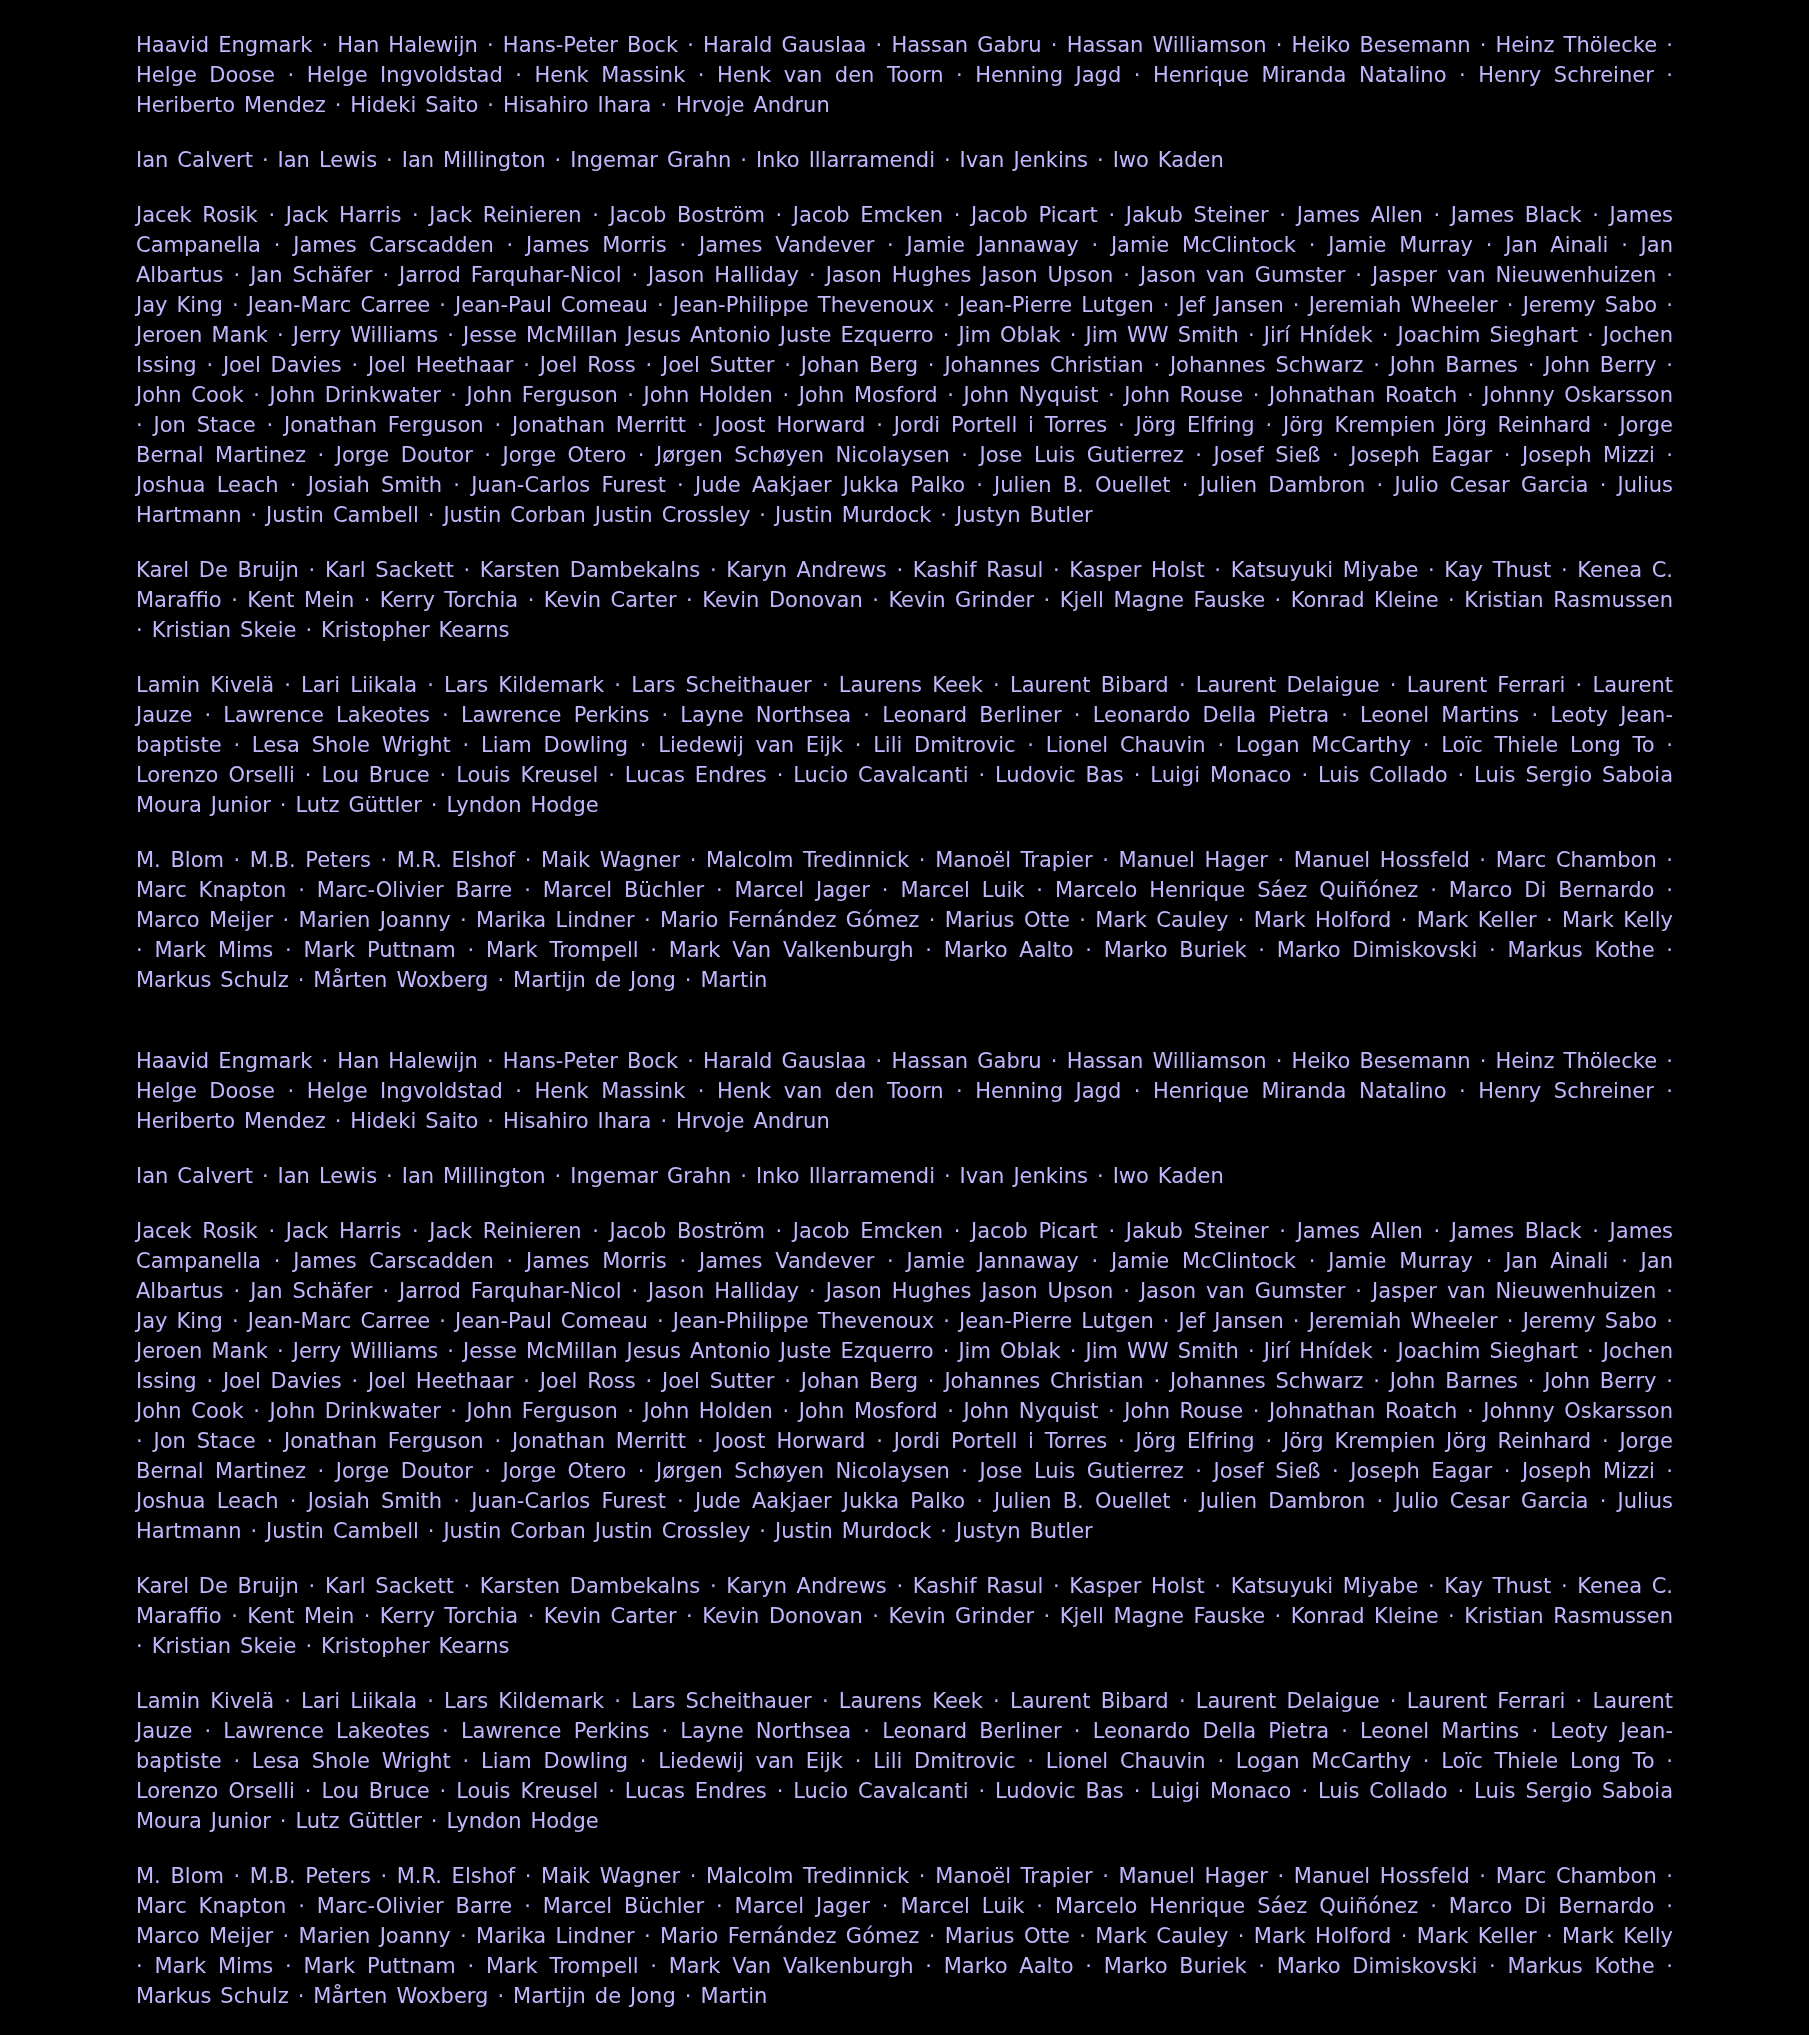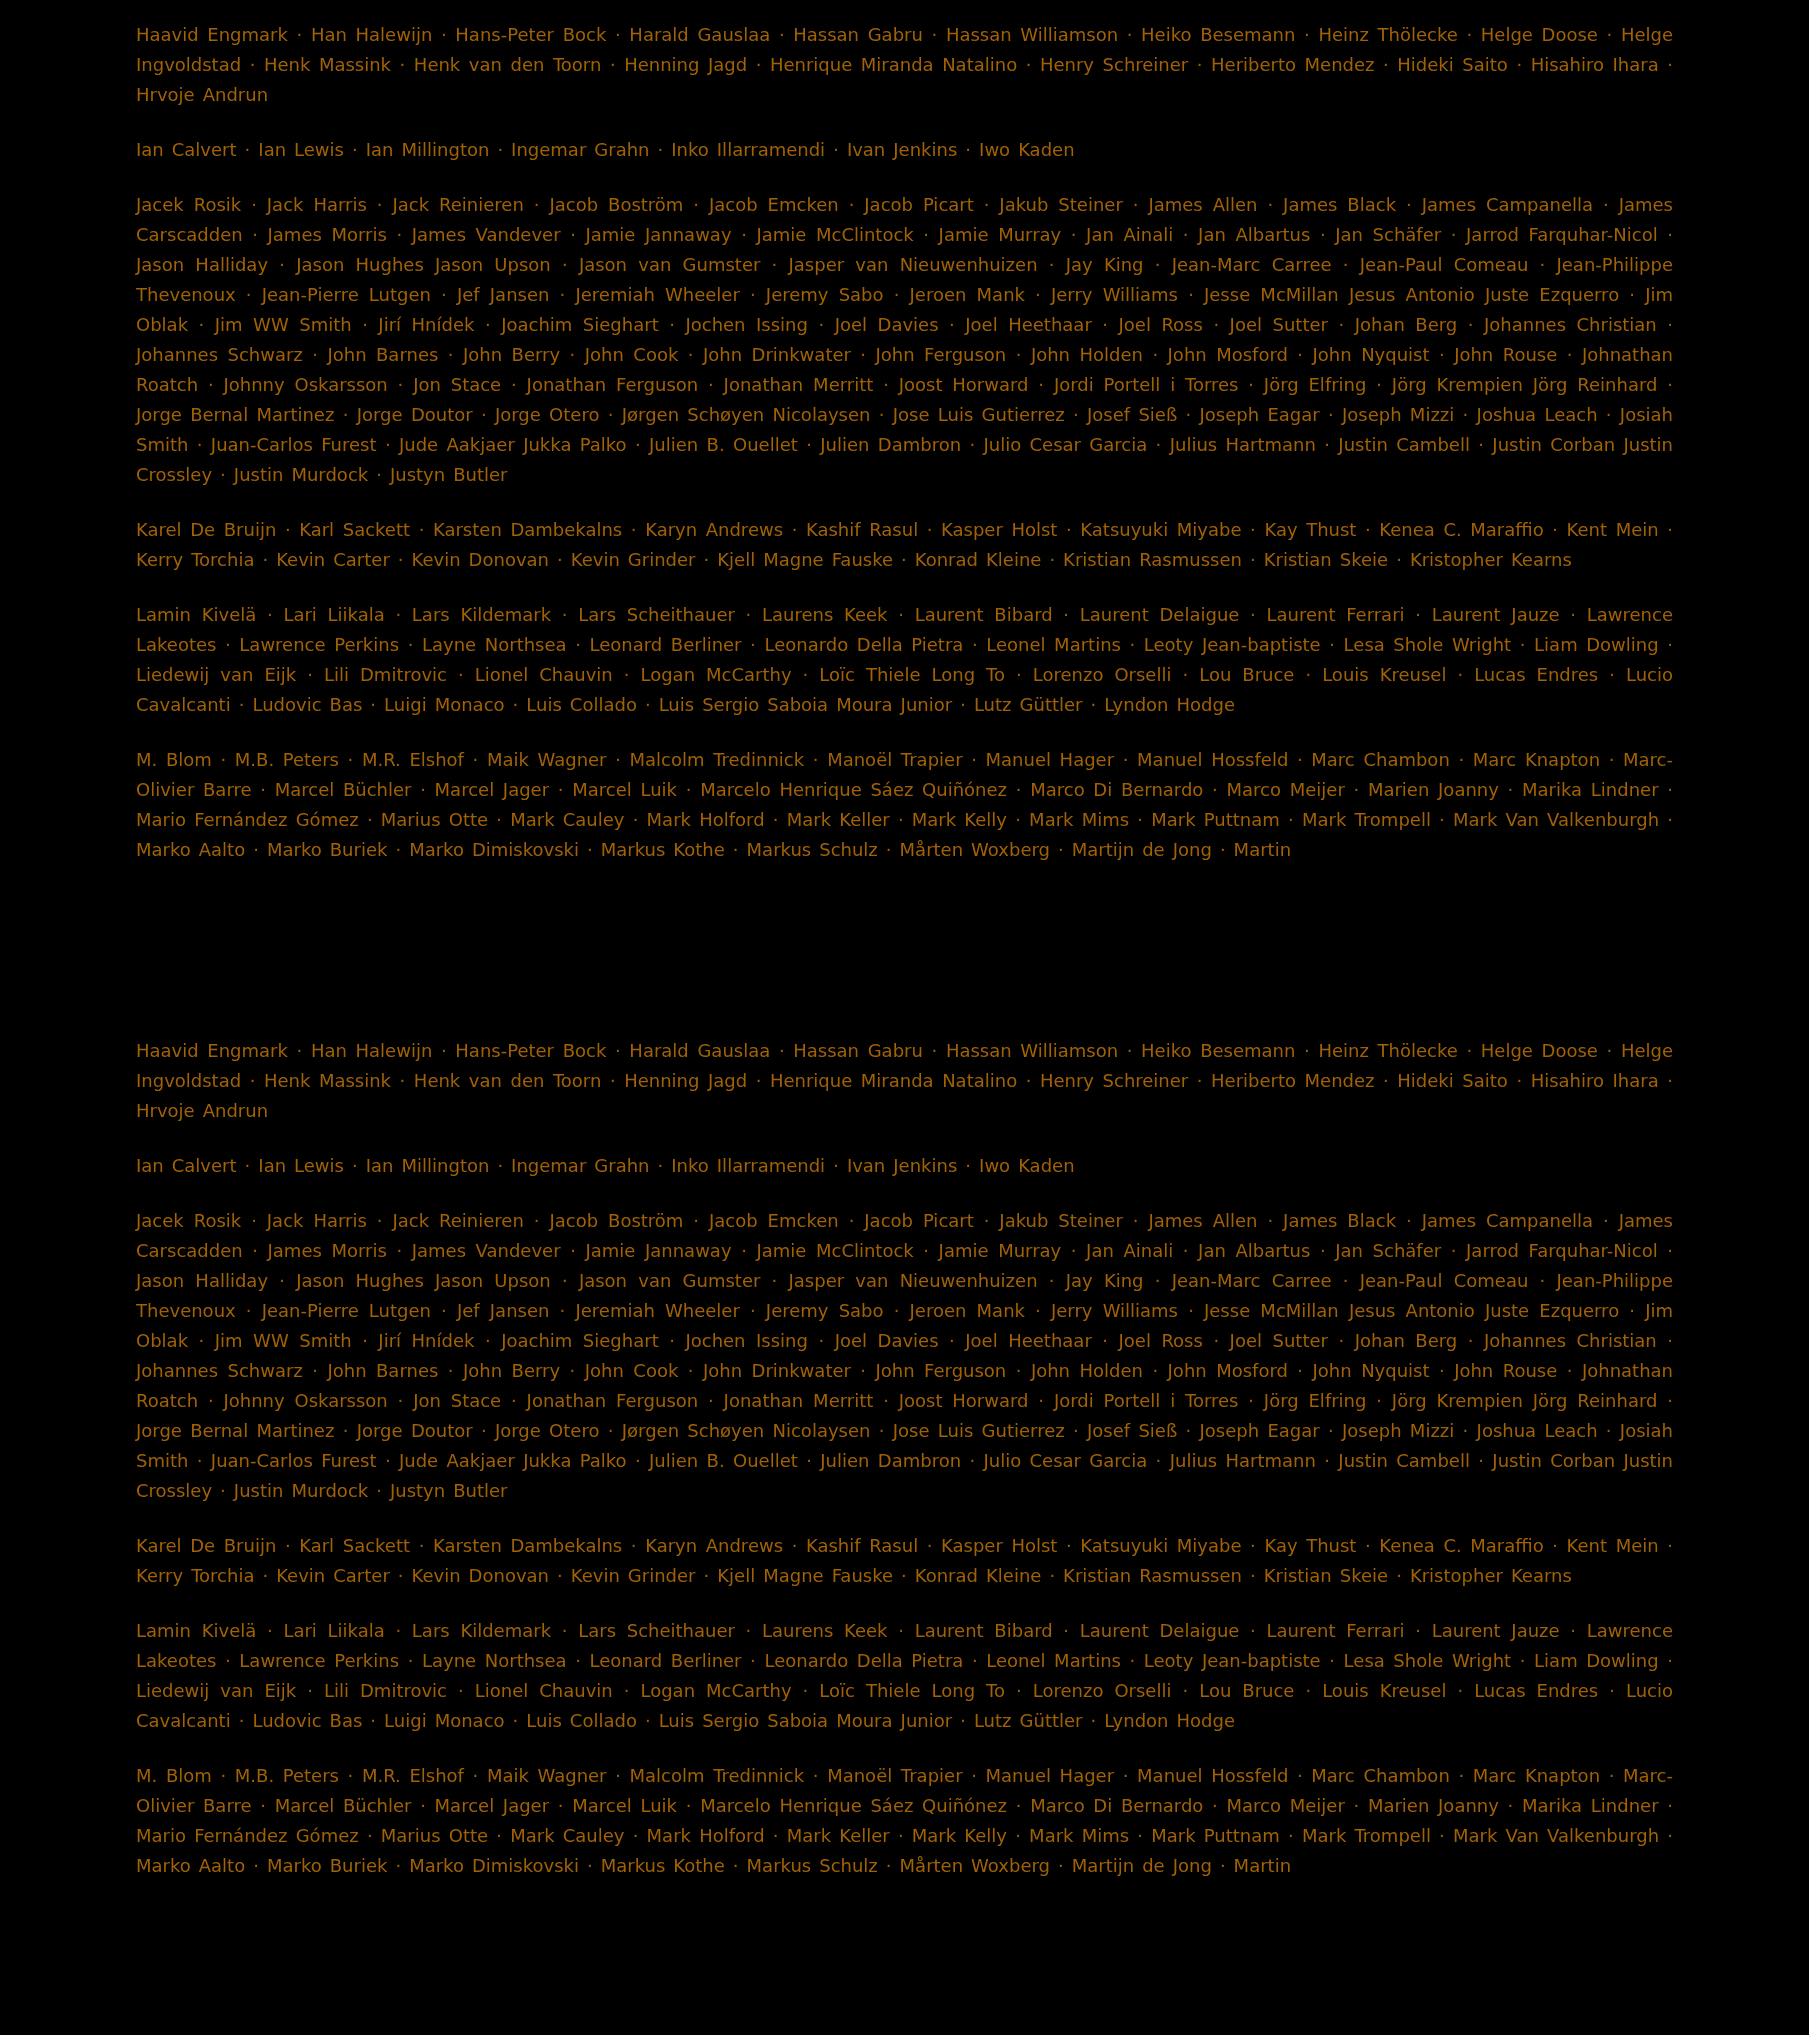--- a/index.html
+++ b/index.html
@@ -18,23 +18,23 @@
     height: 2035px;
     overflow: hidden;
   }
   .credits-copy {
     box-sizing: border-box;
     height: 1016px;
     padding: 20px 136px 0 136px;
     overflow: hidden;
   }
   .credits-paragraph {
-    margin: 0 0 25px 0;
-    color: #a16207;
-    font-size: 18px;
+    margin: 10px 0 25px 0;
+    color: #c4b5fd;
+    font-size: 21px;
     line-height: 30px;
     font-weight: 400;
     text-align: justify;
     word-spacing: 2.3px;
   }
 </style>
 </head>
 <body>
 
 <main class="credits-page">

